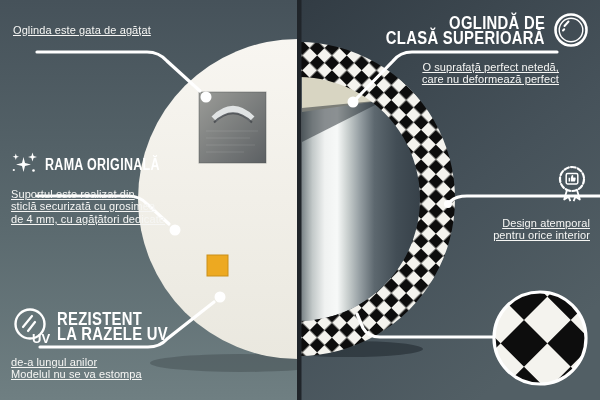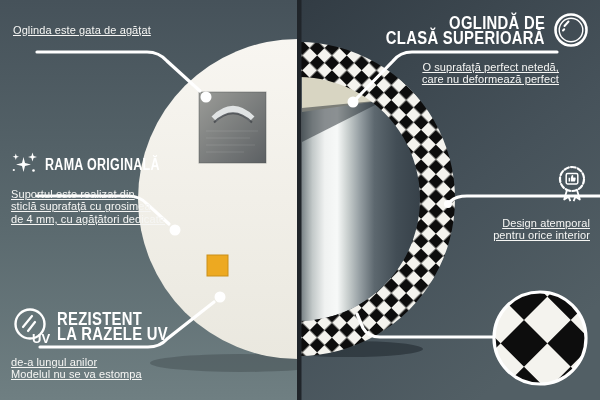--- a/index.html
+++ b/index.html
@@ -175,21 +175,21 @@
         <path d="M12.5 7 L14 13 L20 14.5 L14 16 L12.5 22 L11 16 L5 14.5 L11 13 Z"></path>
         <path d="M21.5 2.5 l1.1 3.4 3.4 1.1 -3.4 1.1 -1.1 3.4 -1.1 -3.4 -3.4 -1.1 3.4 -1.1 z"></path>
         <path d="M4.8 3.5 l.8 2.4 2.4 .8 -2.4 .8 -.8 2.4 -.8 -2.4 -2.4 -.8 2.4 -.8 z"></path>
         <circle cx="22.5" cy="20.5" r="1.3"></circle>
         <circle cx="2.8" cy="20" r="1.1"></circle>
       </svg>
       <div class="title"><span class="cond">RAMA ORIGINALĂ</span></div>
     </div>
     <div class="sub">
       <div>Suportul este realizat din</div>
-      <div>sticlă suprafață cu grosimea</div>
+      <div>sticlă securizată cu grosimea</div>
       <div>de 4 mm, cu agățători dedicate</div>
     </div>
   </div>
 
   <div class="co" id="co-design">
     <div class="row rev">
       <svg class="ico" width="36" height="40" viewBox="0 0 36 40">
         <circle cx="18" cy="15" r="12" stroke="#fff" stroke-width="2.2" fill="none" stroke-dasharray="4.6 2.3" stroke-linecap="round"></circle>
         <rect x="12.2" y="9.6" width="11.6" height="10.4" rx="1.4" stroke="#fff" stroke-width="1.5" fill="none"></rect>
         <path fill="#fff" d="M14.6 17.6 v-3.8 h1.4 v3.8 z M16.8 17.6 h3.3 c.6 0 1 -.3 1.1 -.9 l.5 -2.1 c.1 -.6 -.3 -1.1 -1 -1.1 h-1.7 l.3 -1.4 c.1 -.6 -.2 -1.1 -.8 -1.2 -.4 0 -.8 .3 -.9 .7 l-.8 2.4 z"></path>

